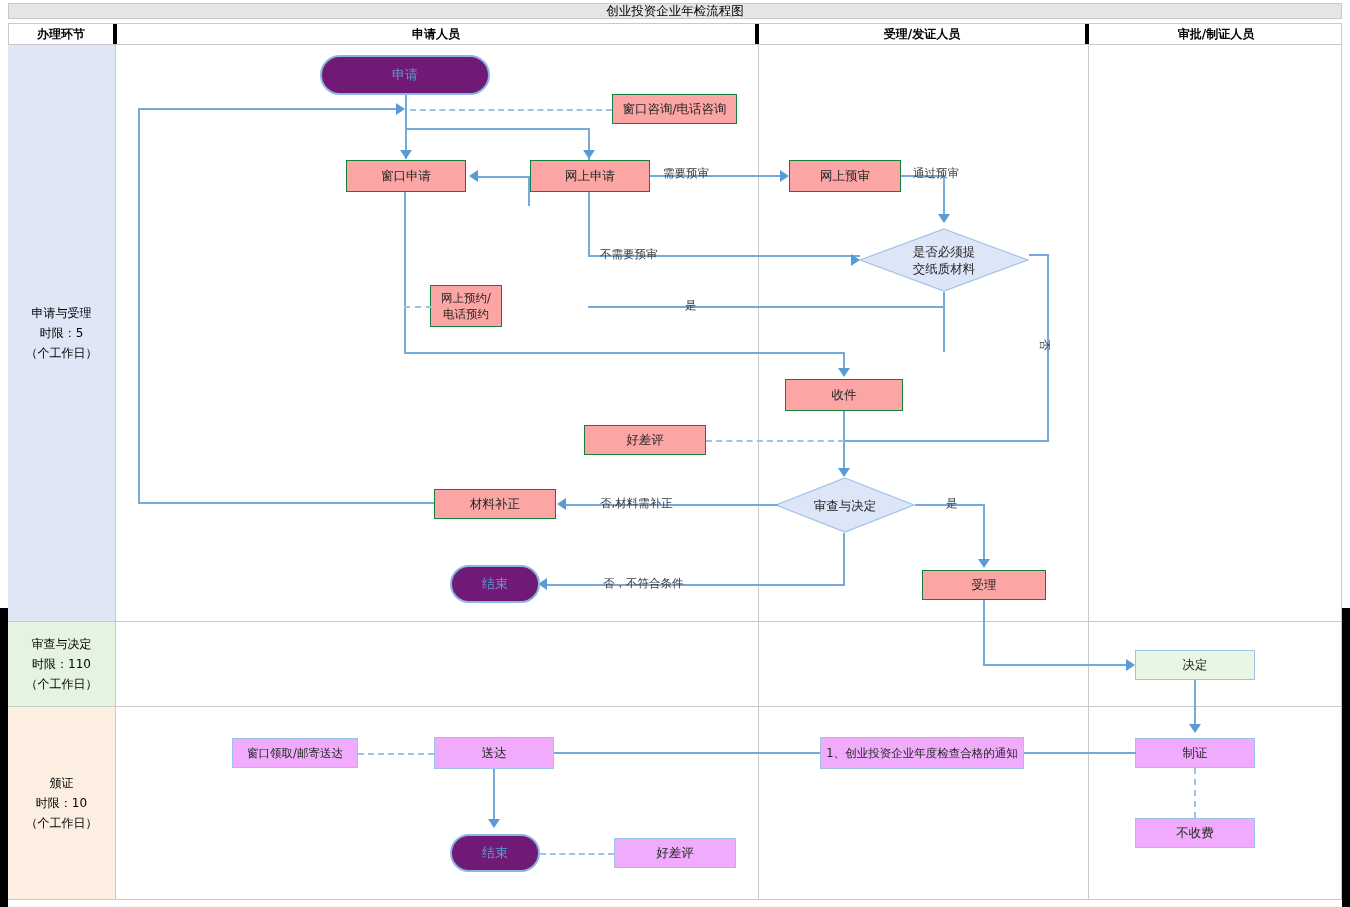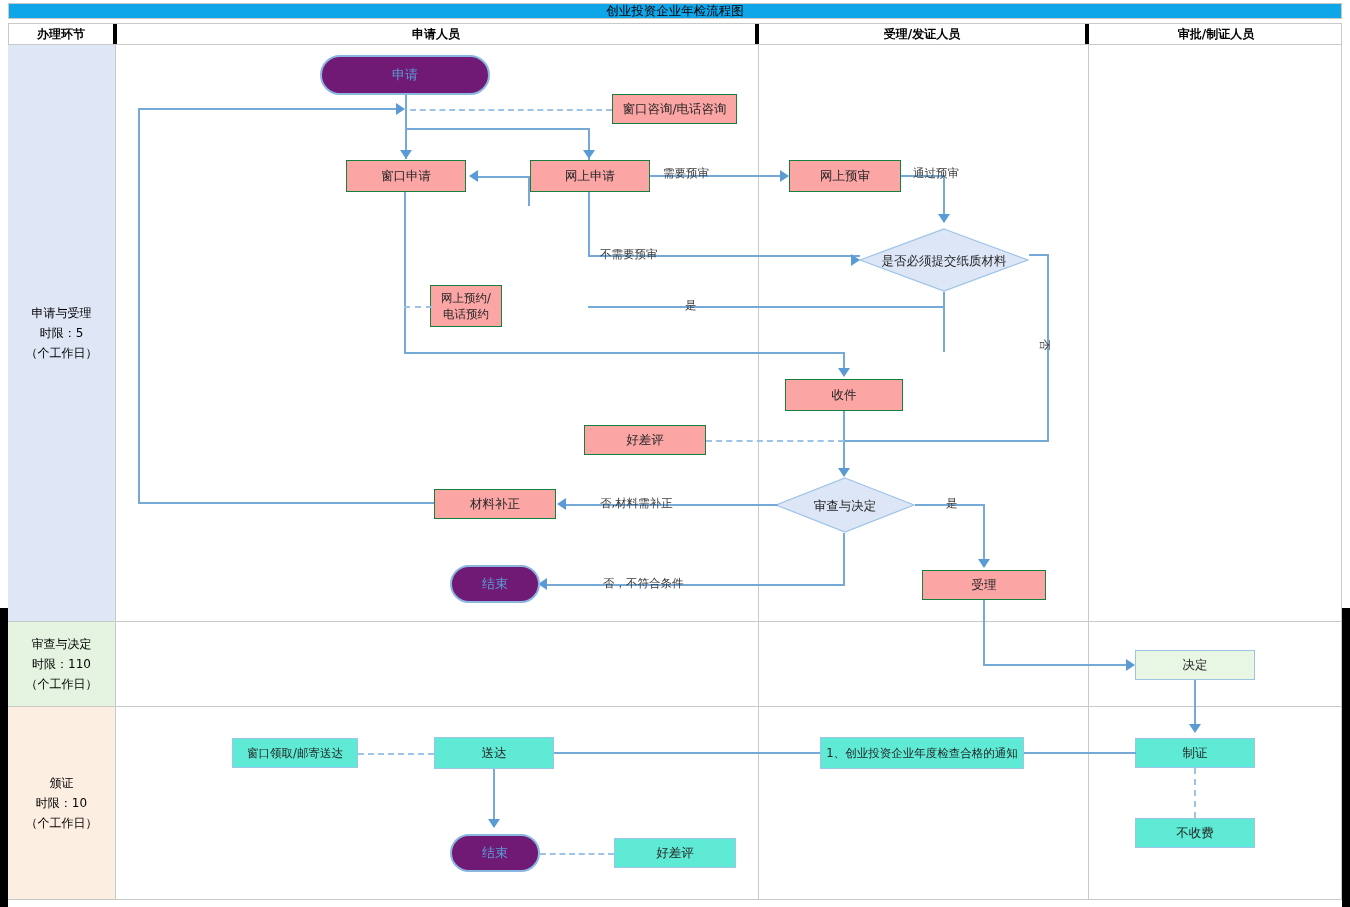--- a/index.html
+++ b/index.html
@@ -2,39 +2,39 @@
 <html><head>
 <meta charset="utf-8">
 <style>
   html,body{margin:0;padding:0;background:#ffffff;}
   body{width:1350px;height:907px;font-family:"DejaVu Sans","Liberation Sans",sans-serif;}
   #root{position:relative;width:1350px;height:907px;background:#fff;overflow:hidden;}
 
   
   .frame{position:absolute;box-sizing:border-box;border:1px solid #c9c9c9;}
   .title-bar{left:8px;top:3px;width:1334px;height:16px;display:flex;align-items:center;justify-content:center;
-             font-size:12.5px;color:#000;background:#0ea5e9;text-align:right;}
+             font-size:12.5px;color:#000;background:#e5e5e5;text-align:right;}
   .hdr-row{left:8px;top:23px;width:1334px;height:22px;background:#fff;}
   .hdr-cell{position:absolute;box-sizing:border-box;top:0;height:100%;display:flex;align-items:center;
             justify-content:center;font-size:12px;font-weight:bold;color:#000;border-right:4px solid #000000;}
   .lane-label{position:absolute;box-sizing:border-box;left:8px;width:108px;border-right:1px solid #c9c9c9;
               border-bottom:1px solid #c9c9c9;display:flex;flex-direction:column;align-items:center;
               justify-content:center;font-size:12px;color:#000;line-height:20px;text-align:center;}
   .lane-body{position:absolute;box-sizing:border-box;border-bottom:1px solid #c9c9c9;background:#fff;}
   .vsep{position:absolute;width:1px;background:#c9c9c9;}
 
   
   .node{position:absolute;box-sizing:border-box;display:flex;align-items:center;justify-content:center;
         text-align:center;font-size:12.5px;line-height:16px;color:#262626;}
   .n-blue{background:#fca5a5;border:1px solid #15803d;}
   .n-green{background:#e8f6e4;border:1px solid #9dc3e6;}
-  .n-peach{background:#5eead4;border:1px solid #9dc3e6;}
+  .n-peach{background:#f0abfc;border:1px solid #9dc3e6;}
   .n-term{background:#701a75;border:2px solid #8ab6e2;border-radius:24px;color:#5b9bd5;font-size:13px;}
   .n-diamond{position:absolute;}
-  .n-diamond .dtext{position:absolute;left:0;top:0;width:100%;height:100%;display:flex;flex-direction:row;
+  .n-diamond .dtext{position:absolute;left:0;top:0;width:100%;height:100%;display:flex;flex-direction:column;
         align-items:center;justify-content:center;font-size:12.5px;line-height:17px;color:#262626;}
 
   
   .ln{position:absolute;background:#74a9d8;}
   .lnh{height:2px;}
   .lnv{width:2px;}
   
   .dashh{position:absolute;height:0;border-top:2px dashed #9dc3e6;}
   .dashv{position:absolute;width:0;border-left:2px dashed #9dc3e6;}
   

